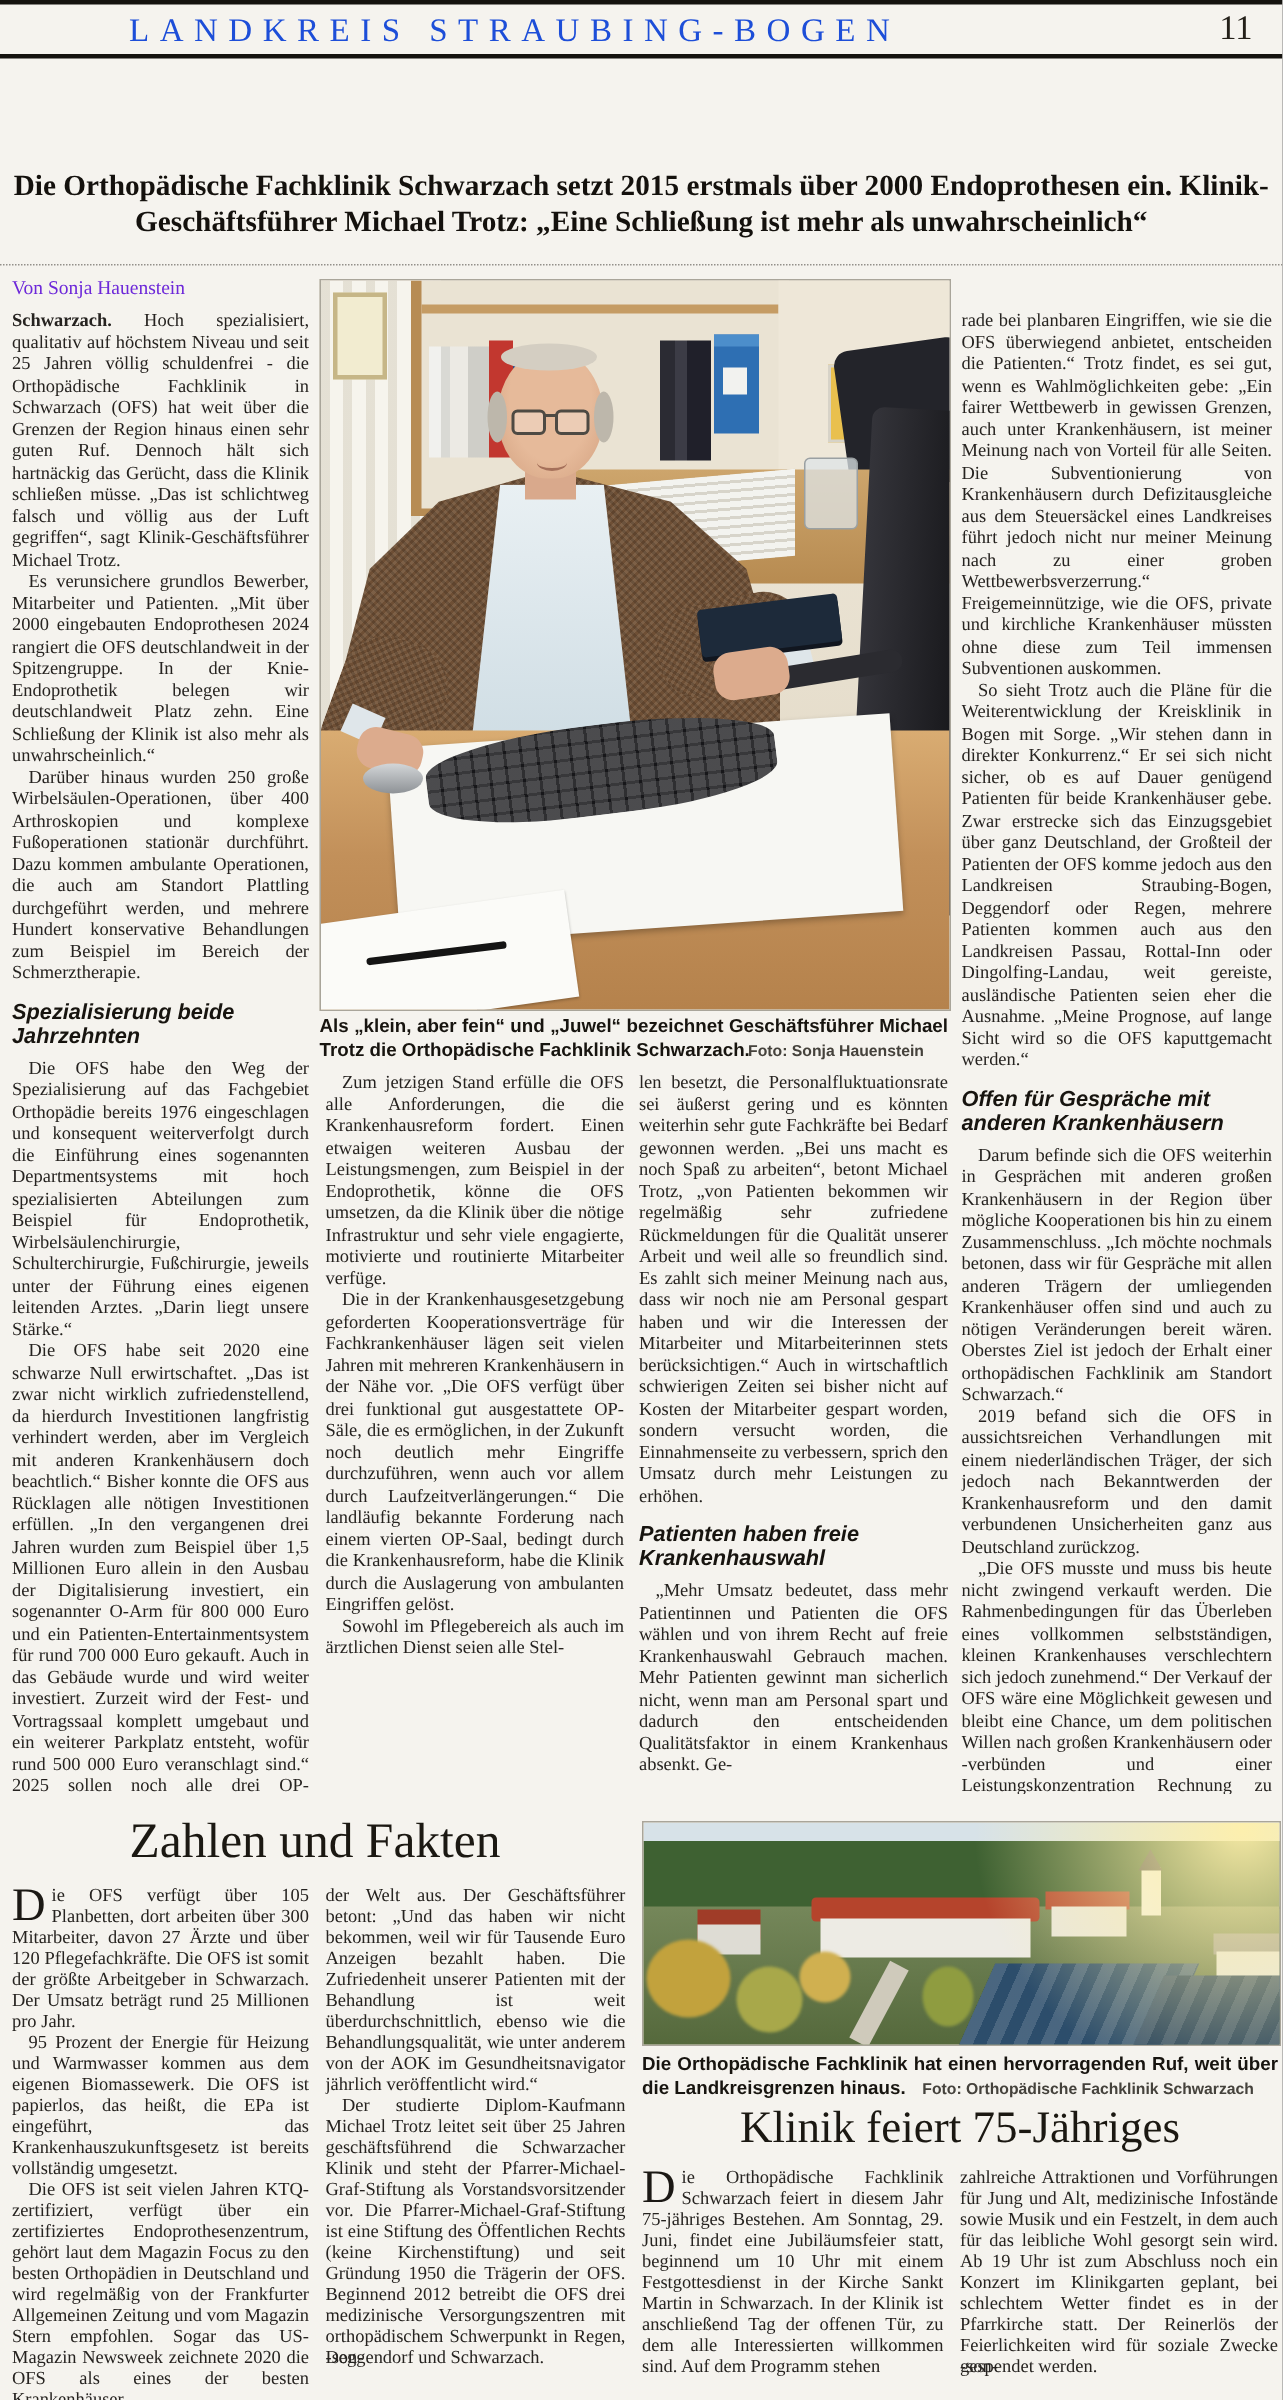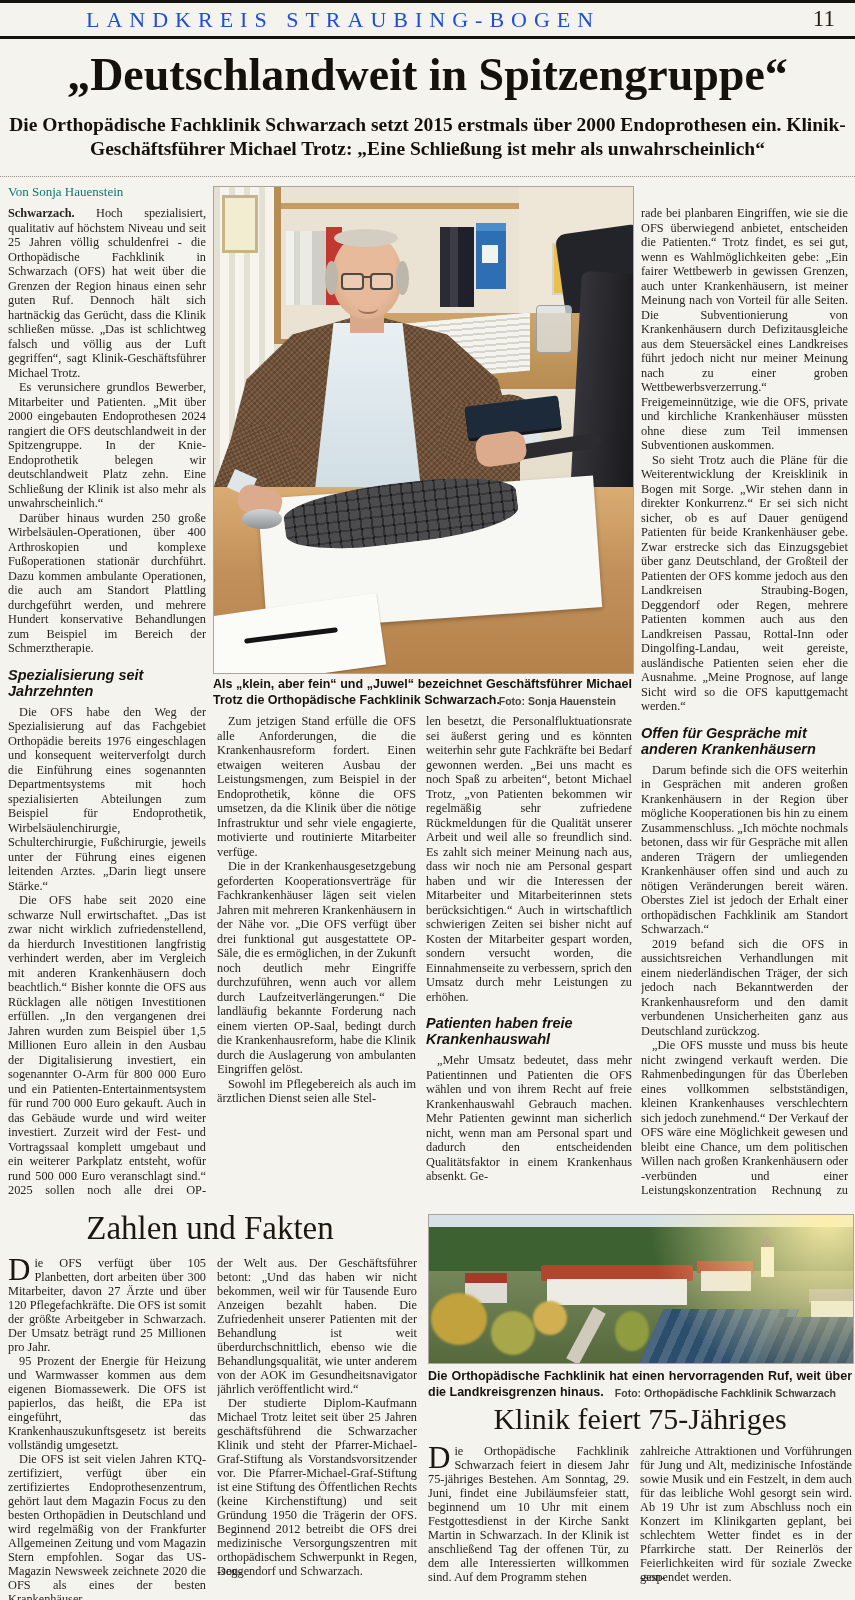--- a/index.html
+++ b/index.html
@@ -7,21 +7,21 @@
         overflow:hidden;font-family:"Liberation Serif","DejaVu Serif",serif;color:#211e1a;}
   .rule-top{position:absolute;left:0;top:0;width:855px;height:3px;background:#15130f;}
   .masthead{position:absolute;left:86px;top:7px;font-size:22px;letter-spacing:7px;color:#1d4ed8;}
   .pagenum{position:absolute;right:20px;top:6px;font-size:23px;color:#242019;}
   .rule-head{position:absolute;left:0;top:36px;width:855px;height:3px;background:#15130f;}
   .headline{position:absolute;left:0;top:50px;width:855px;text-align:center;
             font-size:46px;font-weight:bold;line-height:1.1;color:#14110d;}
   .subheadline{position:absolute;left:2px;top:113px;width:851px;text-align:center;
                font-size:19.5px;font-weight:bold;line-height:24px;color:#14110d;}
   .rule-dot{position:absolute;left:0;top:176px;width:855px;border-top:1px dotted #93908a;}
-  .byline{position:absolute;left:8px;top:184px;font-size:13px;color:#0f766e;}
+  .byline{position:absolute;left:8px;top:184px;font-size:13px;color:#6d28d9;}
   .col{position:absolute;font-size:12.3px;line-height:14.5px;text-align:justify;
        overflow:hidden;color:#262320;}
   .col p{margin:0;text-indent:11px;}
   .col p.ni{text-indent:0;}
   .crosshead{font-family:"Liberation Sans","DejaVu Sans",sans-serif;font-style:italic;
              font-weight:bold;font-size:14.5px;line-height:16px;margin:11px 0 6px;
              text-align:left;color:#17140f;}
   .dropcap{float:left;font-size:31px;line-height:25px;padding:1px 4px 0 0;font-weight:normal;color:#1b1814;}
   .sign{display:block;text-align:left;margin-top:-14px;text-indent:0;}
   .photo{position:absolute;border:1px solid #a9a59a;overflow:hidden;background:#e8e2d4;}
@@ -40,30 +40,29 @@
 </head>
 <body>
 
 <div class="page">
 
   <div class="rule-top"></div>
   <div class="masthead">LANDKREIS STRAUBING-BOGEN</div>
   <div class="pagenum">11</div>
   <div class="rule-head"></div>
 
-  <h1 class="headline" style="margin:0;">„Deutschlandweit in Spitzengruppe“</h1>
   <div class="subheadline">Die Orthopädische Fachklinik Schwarzach setzt 2015 erstmals über 2000 Endoprothesen ein. Klinik-Geschäftsführer Michael Trotz: „Eine Schließung ist mehr als unwahrscheinlich“</div>
   <div class="rule-dot"></div>
   <div class="byline">Von Sonja Hauenstein</div>
 
   <div class="col" style="left:8px;top:206px;width:198px;height:990px;">
     <p class="ni"><span style="text-indent:11px;display:inline-block;width:0;"></span><b>Schwarzach.</b><span> Hoch spezialisiert, qualitativ auf höchstem Niveau und seit 25 Jahren völlig schuldenfrei - die Orthopädische Fachklinik in Schwarzach (OFS) hat weit über die Grenzen der Region hinaus einen sehr guten Ruf. Dennoch hält sich hartnäckig das Gerücht, dass die Klinik schließen müsse. „Das ist schlichtweg falsch und völlig aus der Luft gegriffen“, sagt Klinik-Geschäftsführer Michael Trotz.</span></p>
     <p>Es verunsichere grundlos Bewerber, Mitarbeiter und Patienten. „Mit über 2000 eingebauten Endoprothesen 2024 rangiert die OFS deutschlandweit in der Spitzengruppe. In der Knie-Endoprothetik belegen wir deutschlandweit Platz zehn. Eine Schließung der Klinik ist also mehr als unwahrscheinlich.“</p>
     <p>Darüber hinaus wurden 250 große Wirbelsäulen-Operationen, über 400 Arthroskopien und komplexe Fußoperationen stationär durchführt. Dazu kommen ambulante Operationen, die auch am Standort Plattling durchgeführt werden, und mehrere Hundert konservative Behandlungen zum Beispiel im Bereich der Schmerztherapie.</p>
-    <div class="crosshead">Spezialisierung seit Jahrzehnten</div>
+    <div class="crosshead">Spezialisierung beide Jahrzehnten</div>
     <p>Die OFS habe den Weg der Spezialisierung auf das Fachgebiet Orthopädie bereits 1976 eingeschlagen und konsequent weiterverfolgt durch die Einführung eines sogenannten Departmentsystems mit hoch spezialisierten Abteilungen zum Beispiel für Endoprothetik, Wirbelsäulenchirurgie, Schulterchirurgie, Fußchirurgie, jeweils unter der Führung eines eigenen leitenden Arztes. „Darin liegt unsere Stärke.“</p>
     <p>Die OFS habe seit 2020 eine schwarze Null erwirtschaftet. „Das ist zwar nicht wirklich zufriedenstellend, da hierdurch Investitionen langfristig verhindert werden, aber im Vergleich mit anderen Krankenhäusern doch beachtlich.“ Bisher konnte die OFS aus Rücklagen alle nötigen Investitionen erfüllen. „In den vergangenen drei Jahren wurden zum Beispiel über 1,5 Millionen Euro allein in den Ausbau der Digitalisierung investiert, ein sogenannter O-Arm für 800 000 Euro und ein Patienten-Entertainmentsystem für rund 700 000 Euro gekauft. Auch in das Gebäude wurde und wird weiter investiert. Zurzeit wird der Fest- und Vortragssaal komplett umgebaut und ein weiterer Parkplatz entsteht, wofür rund 500 000 Euro veranschlagt sind.“ 2025 sollen noch alle drei OP-Tischsysteme und die OP-Beleuchtung für rund</p>
   </div>
 
   <div class="photo" style="left:213px;top:186px;width:419px;height:486px;">
     <div class="shape" style="inset:0;background:linear-gradient(180deg,#efe9dc 0%,#e7dfce 55%,#ded3bd 100%);"></div>
     <div class="shape" style="left:0;top:0;width:80px;height:300px;background:repeating-linear-gradient(90deg,rgba(214,208,192,.55) 0 6px,rgba(255,255,255,0) 6px 15px),#f6f4ed;"></div>
     <div class="shape" style="left:8px;top:8px;width:30px;height:52px;background:#f2ecd0;border:3px solid #c6b687;"></div>
     <div class="shape" style="left:60px;top:0;width:245px;height:152px;background:#eae3d3;border-left:7px solid #b78c54;border-bottom:5px solid #b78c54;"></div>
     <div class="shape" style="left:67px;top:16px;width:238px;height:6px;background:#c59c64;"></div>

